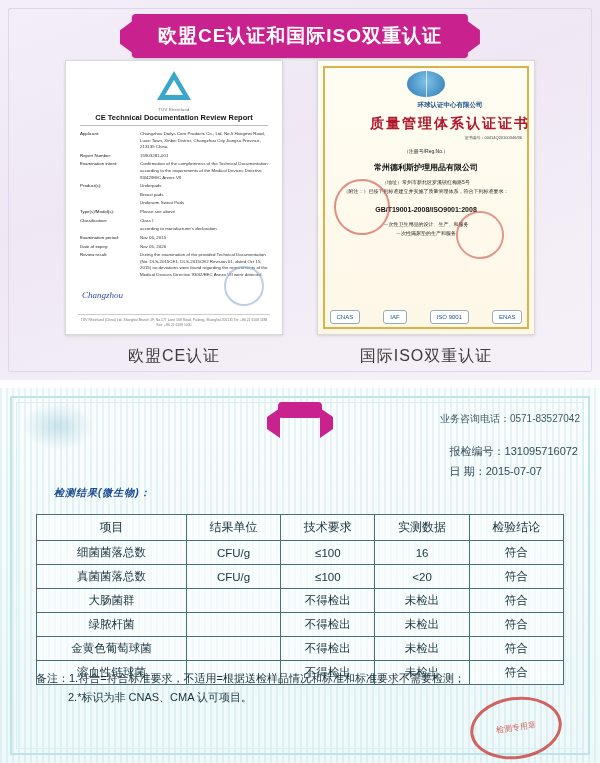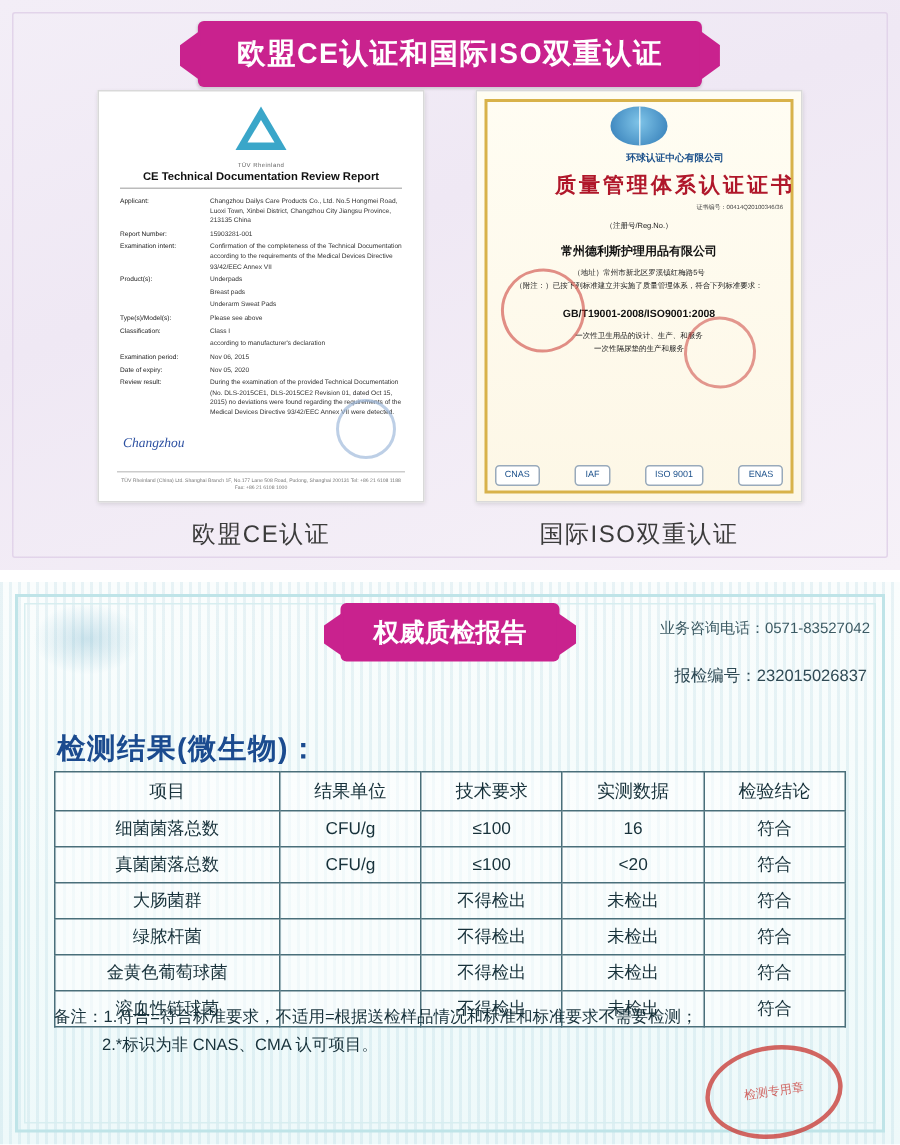--- a/index.html
+++ b/index.html
@@ -156,21 +156,21 @@
     position:absolute; right:20px; top:24px; font-size:10px; color:#3c5a63;
   }
   .rep-title{
     position:absolute; left:38px; top:56px; font-size:21px; font-weight:bold;
     color:#1b4b8f; letter-spacing:2px;
   }
   .rep-meta{
     position:absolute; right:22px; top:54px; text-align:left; font-size:11px; color:#2f4a55; line-height:1.8;
   }
   .rep-sub{
-    position:absolute; left:38px; top:98px; font-size:19px; color:#1b4b8f; font-weight:bold; letter-spacing:1px;
+    position:absolute; left:54px; top:98px; font-size:10px; color:#1b4b8f; font-weight:bold; letter-spacing:1px;font-style:italic;
   }
 
   table.rep-table{
     position:absolute; left:36px; top:126px; width:528px;
     border-collapse:collapse; font-size:11.5px; color:#17313a;
     background:rgba(255,255,255,.55);
   }
   table.rep-table th, table.rep-table td{
     border:1px solid #4a6f7a; padding:4px 3px; text-align:center; height:21px;
     font-weight:normal;
@@ -309,29 +309,31 @@
 
     </div>
   </section>
 
   <section class="sec-report">
     <div class="rep-frame"></div>
     <div class="rep-seal-bg"></div>
 
     <div class="rep-banner">
       <span class="wing l"></span>
-      <span>权威质检报告</span>
       <span class="wing r"></span>
     </div>
 
     <div class="rep-phone">业务咨询电话：0571-83527042</div>
 
     <div class="rep-meta">
       <div>
-        <span>报检编号：</span><span>232015026837</span>
+        <span>报检编号：</span><span>131095716072</span>
+      </div>
+      <div>
+        <span>日  期：</span><span>2015-07-07</span>
       </div>
     </div>
 
     <div class="rep-sub">检测结果(微生物)：</div>
 
     <table class="rep-table">
       <thead>
         <tr>
           <th>项目</th>
           <th>结果单位</th>

